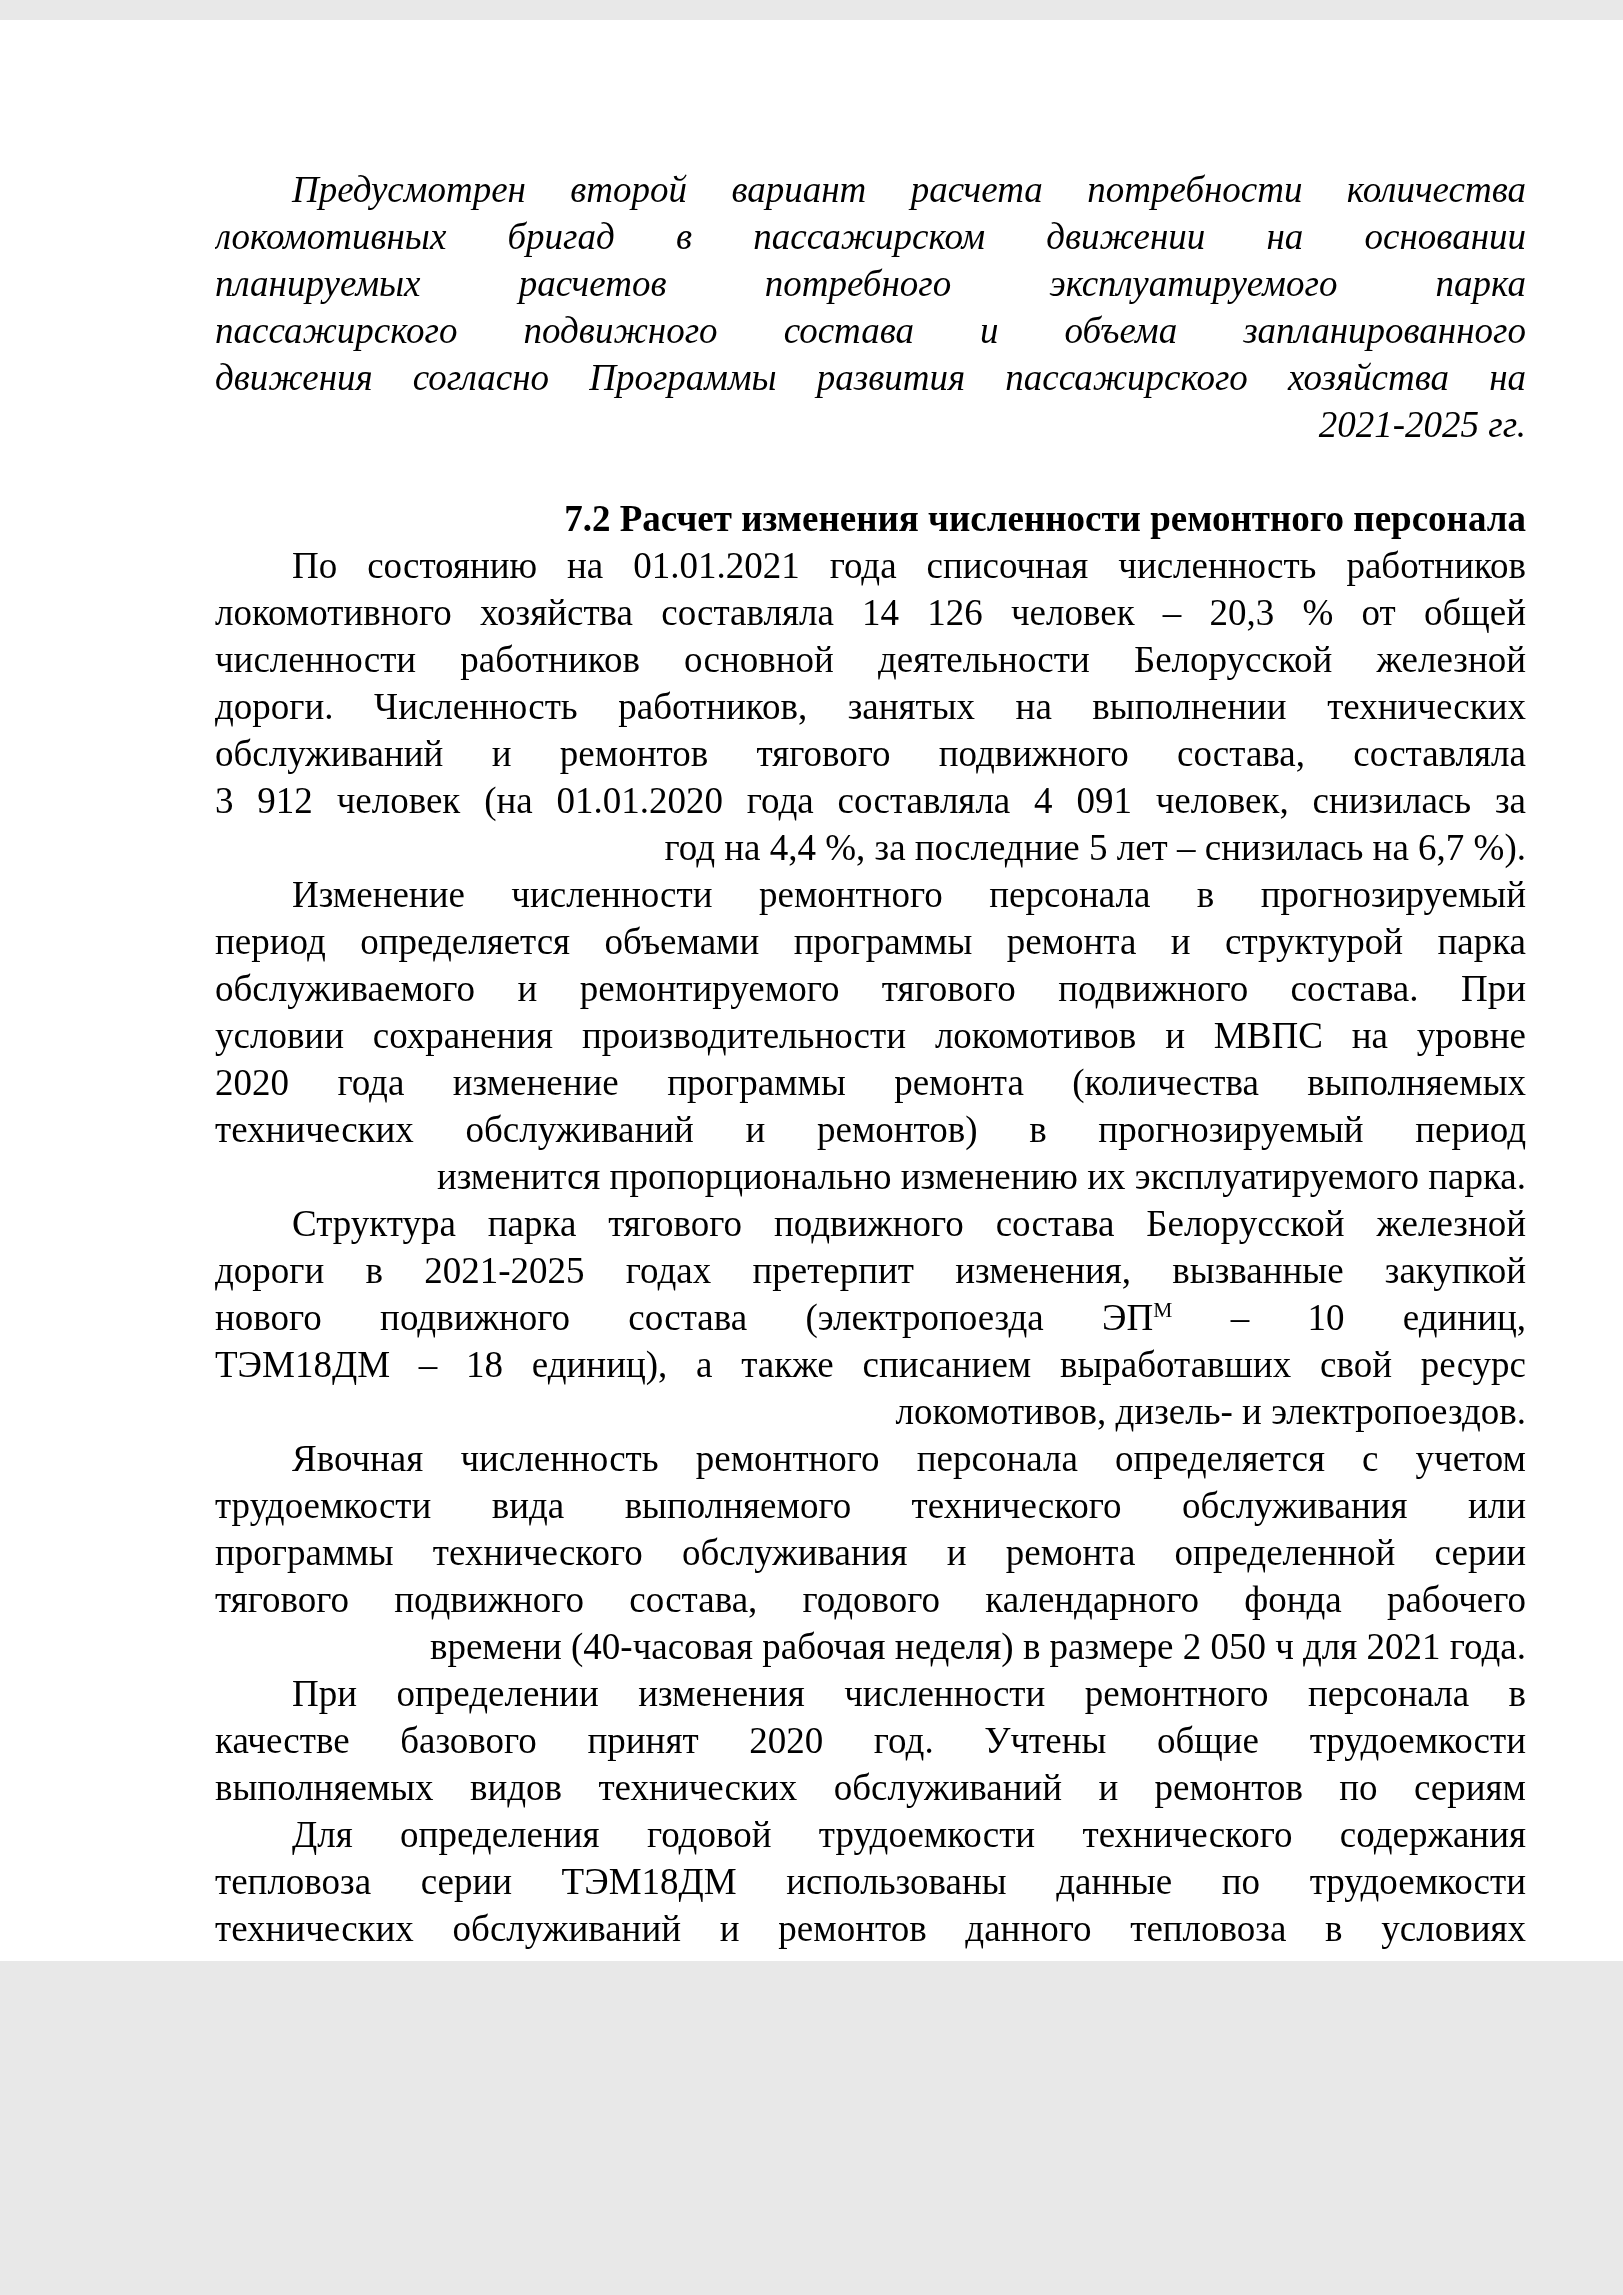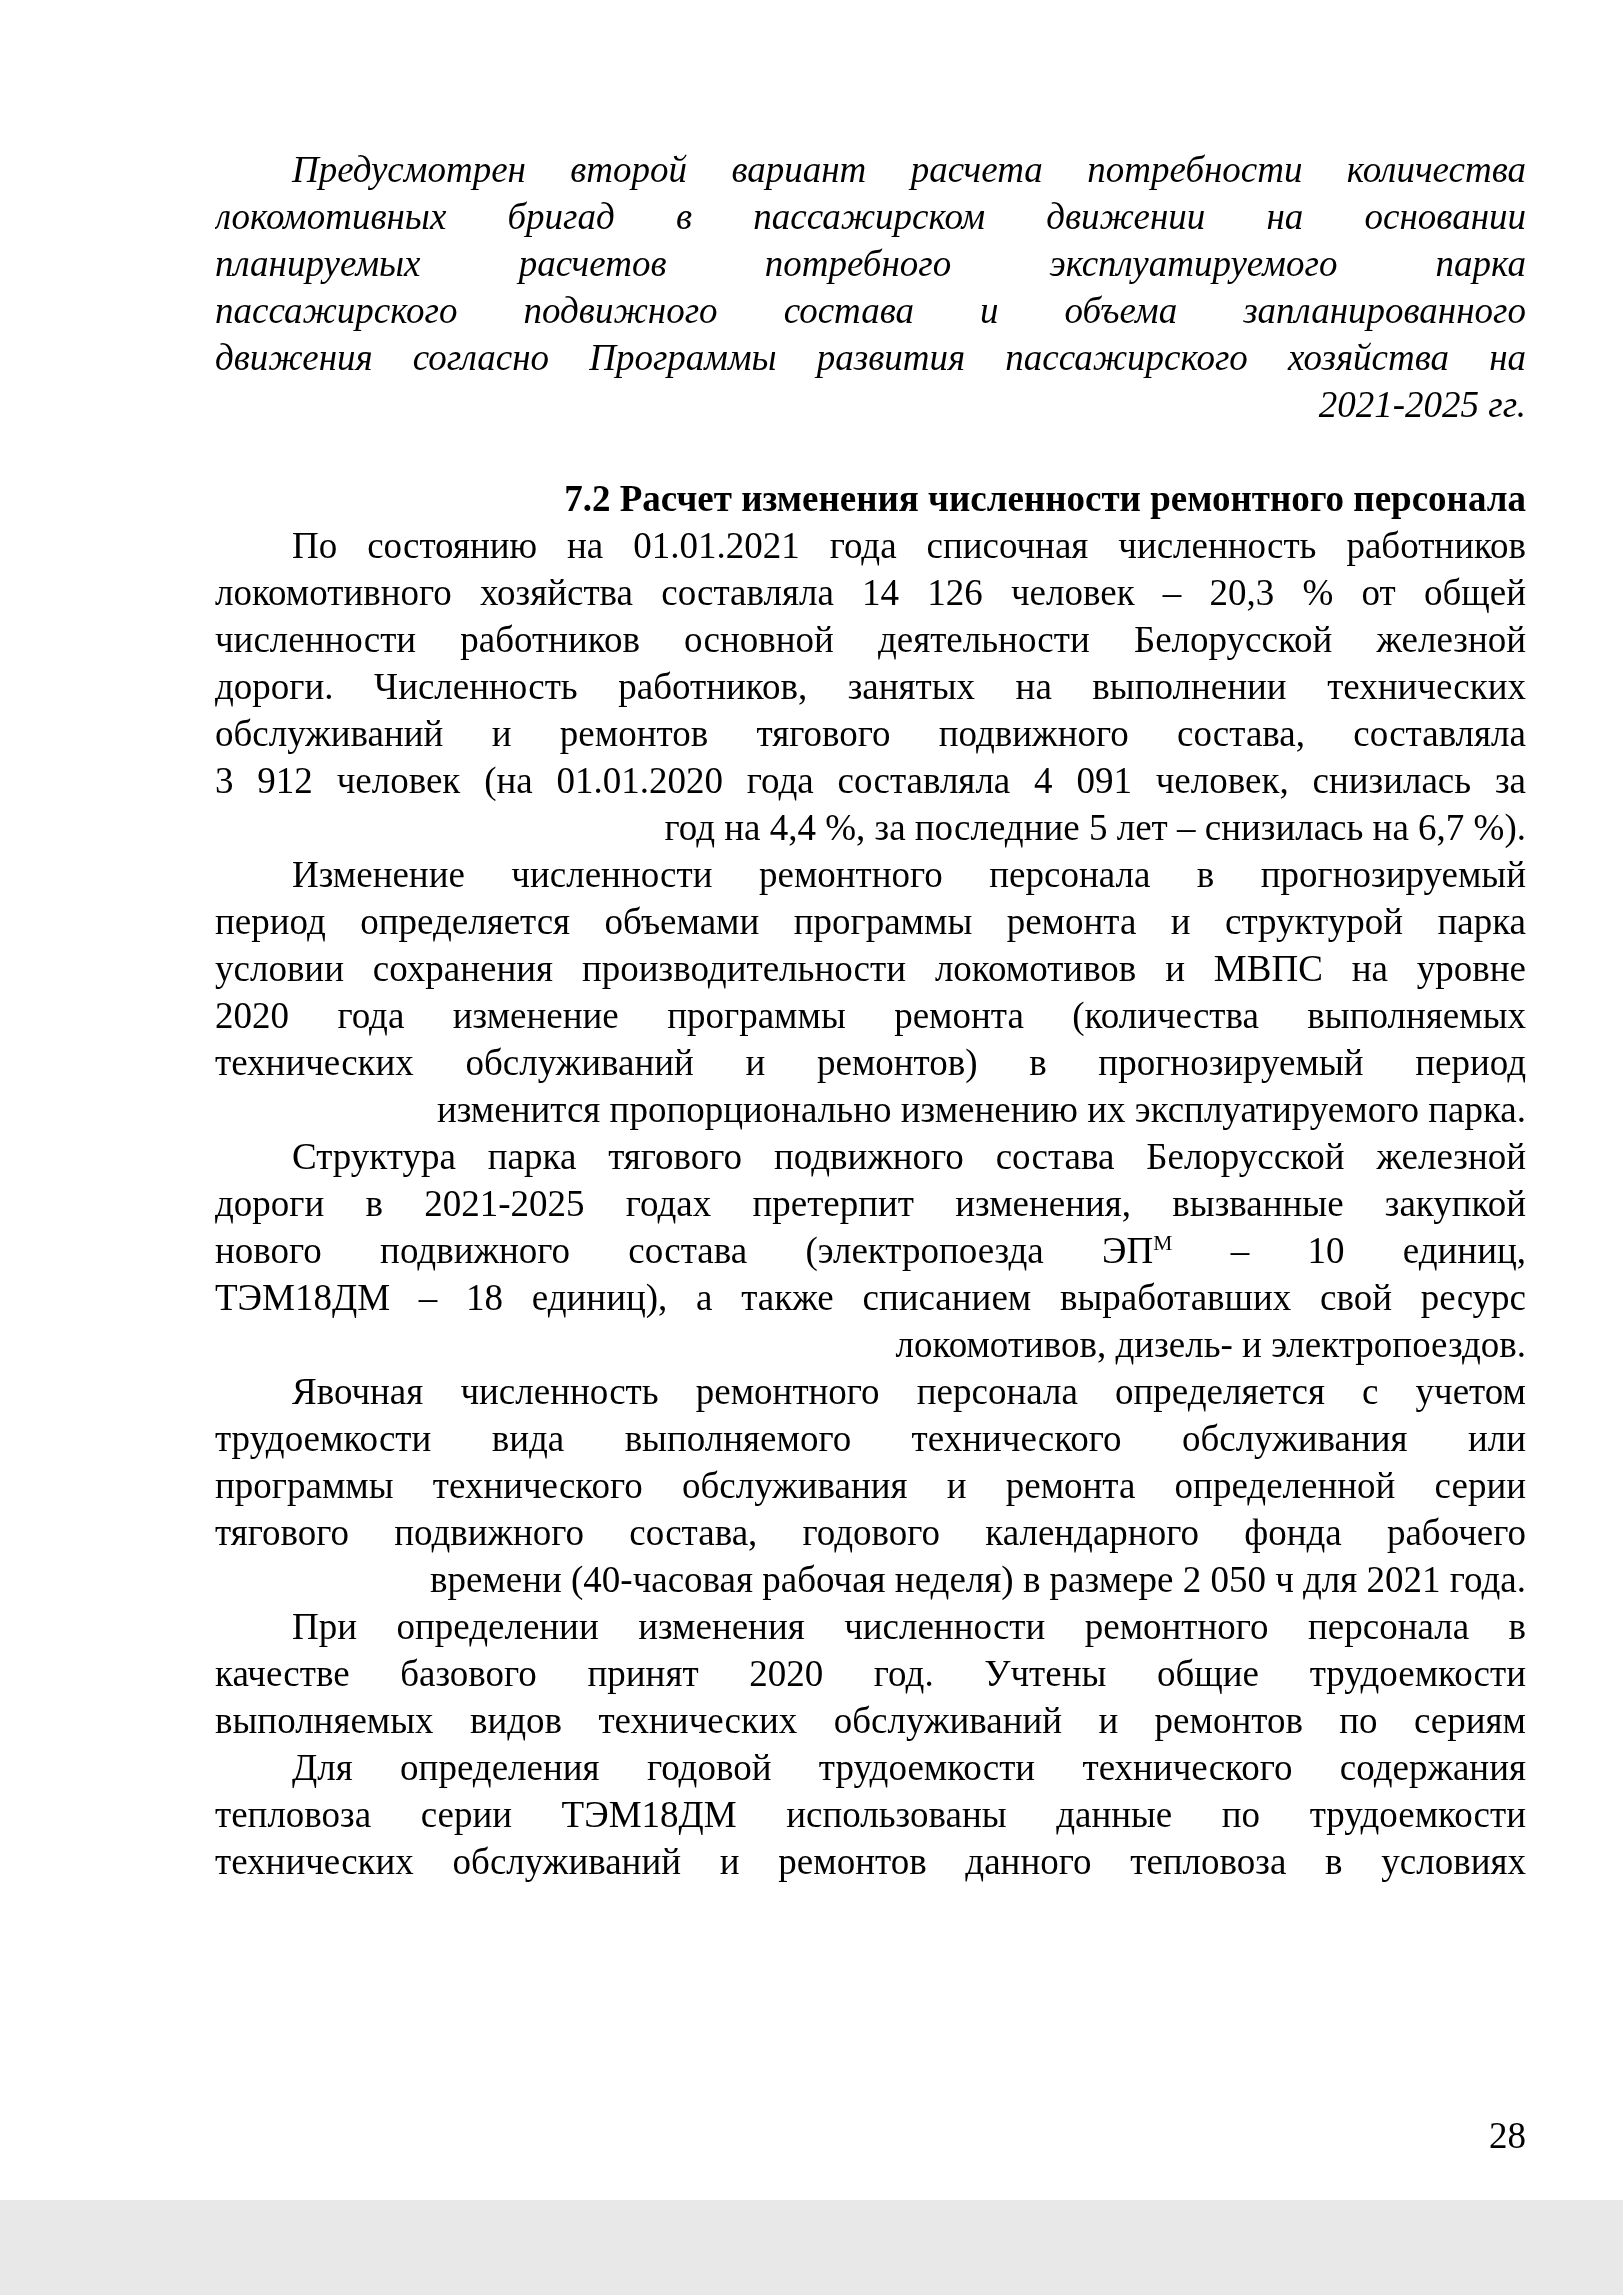--- a/index.html
+++ b/index.html
@@ -1,23 +1,24 @@
 <!DOCTYPE html>
 <html style="font-size:10.5px"><head>
 <meta charset="utf-8">
 <style>
   html,body{margin:0;padding:0;background:#e8e8e8;}
   .page{
     position:relative;
-    width:1623px;height:2200px;
+    width:1623px;height:1941px;
     background:#ffffff;
     color:#000;
     font-family:"Liberation Serif","DejaVu Serif",serif;
     font-size:37px;
     overflow:hidden;
+    margin-top:20px;
   }
   .doc{
     position:absolute;
     left:215px;top:146px;
     width:1311px;
   }
   .para{margin:0;padding:0;}
   .spacer{height:47px;}
   .line{
     height:47px;
@@ -61,20 +62,21 @@
         <div class="line just">локомотивного хозяйства составляла 14 126 человек – 20,3 % от общей</div>
         <div class="line just">численности работников основной деятельности Белорусской железной</div>
         <div class="line just">дороги. Численность работников, занятых на выполнении технических</div>
         <div class="line just">обслуживаний и ремонтов тягового подвижного состава, составляла</div>
         <div class="line just">3 912 человек (на 01.01.2020 года составляла 4 091 человек, снизилась за</div>
         <div class="line">год на 4,4 %, за последние 5 лет – снизилась на 6,7 %).</div>
       </div>
       <div class="para body">
         <div class="line indent just">Изменение численности ремонтного персонала в прогнозируемый</div>
         <div class="line just">период определяется объемами программы ремонта и структурой парка</div>
+        <div class="line just">обслуживаемого и ремонтируемого тягового подвижного состава. При</div>
         <div class="line just">условии сохранения производительности локомотивов и МВПС на уровне</div>
         <div class="line just">2020 года изменение программы ремонта (количества выполняемых</div>
         <div class="line just">технических обслуживаний и ремонтов) в прогнозируемый период</div>
         <div class="line">изменится пропорционально изменению их эксплуатируемого парка.</div>
       </div>
       <div class="para body">
         <div class="line indent just">Структура парка тягового подвижного состава Белорусской железной</div>
         <div class="line just">дороги в 2021-2025 годах претерпит изменения, вызванные закупкой</div>
         <div class="line just">нового подвижного состава (электропоезда ЭП<sup>М</sup> – 10 единиц,</div>
         <div class="line just">ТЭМ18ДМ – 18 единиц), а также списанием выработавших свой ресурс</div>

